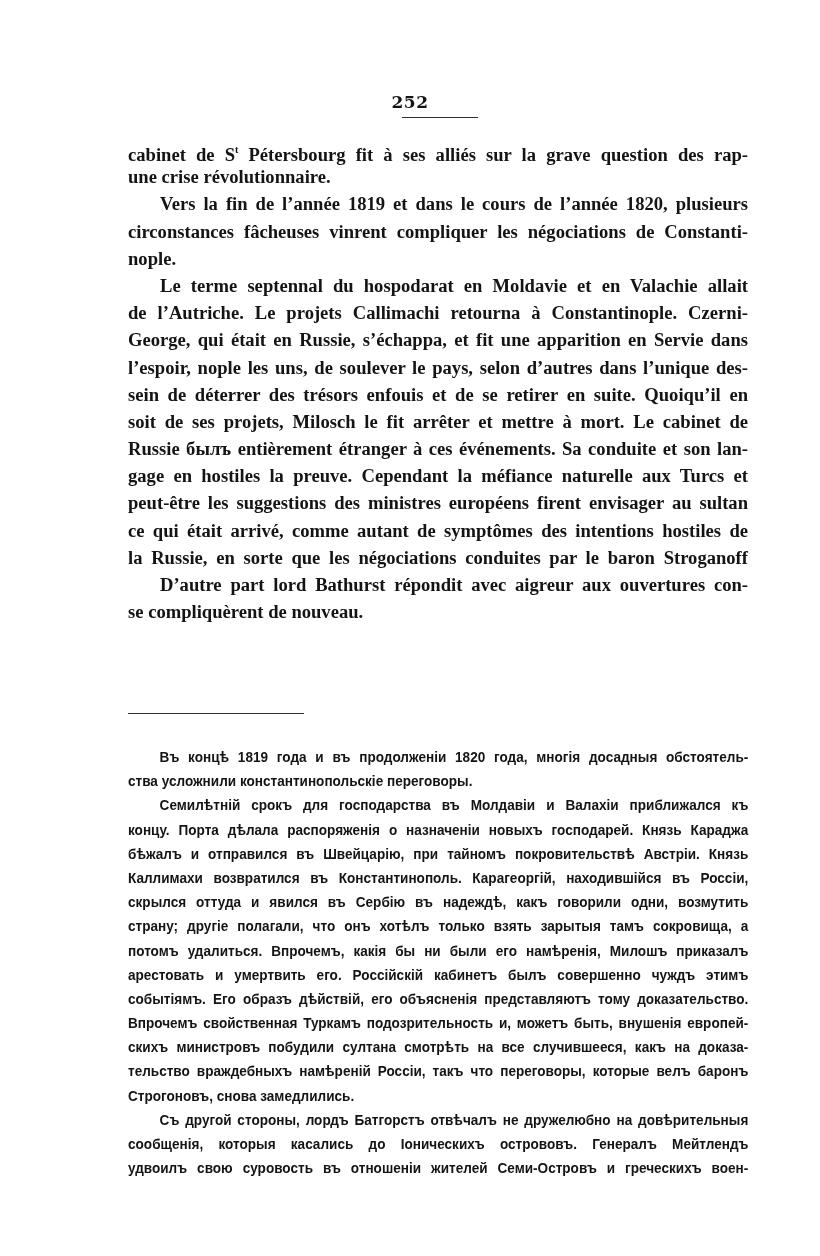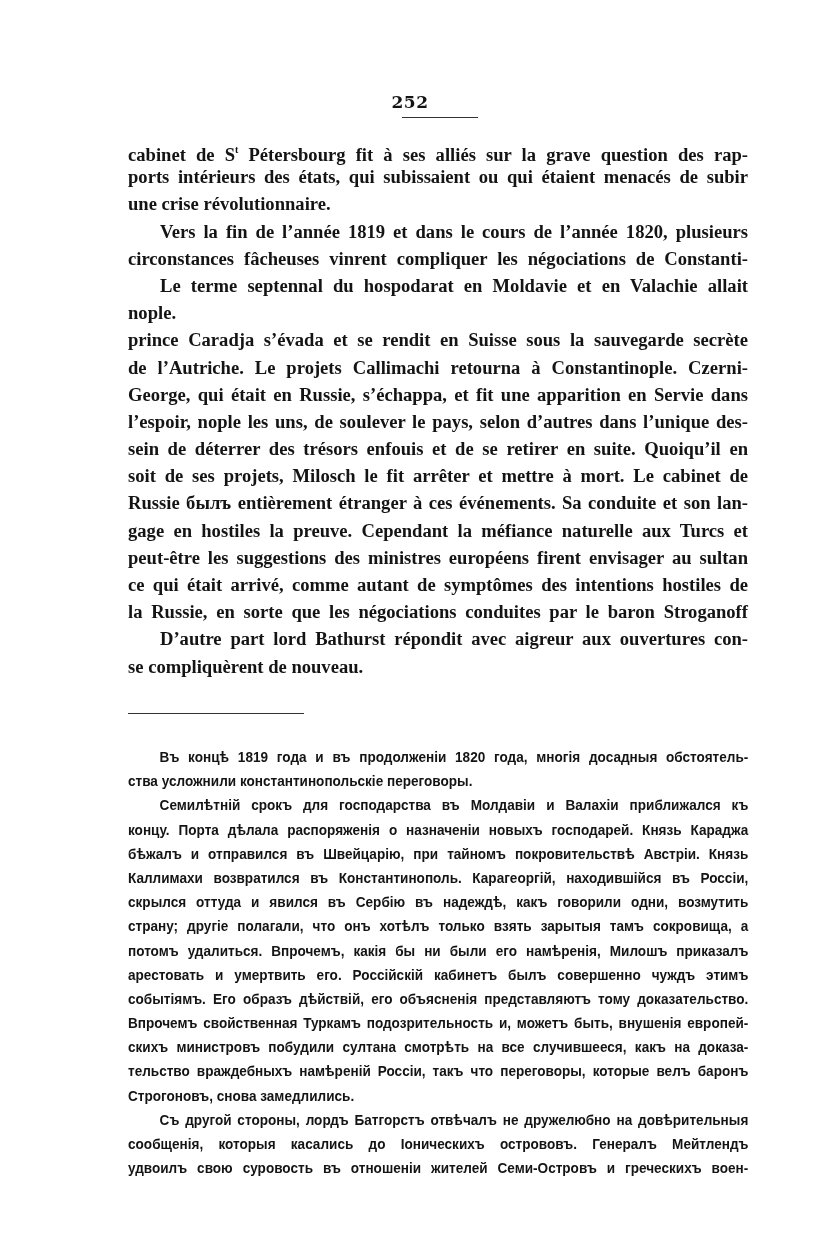--- a/index.html
+++ b/index.html
@@ -107,27 +107,25 @@
 </head>
 <body>
 
 <div class="page">
 
   <div class="page-number">252</div>
   <div class="page-number-rule"></div>
 
   <div class="main-text">
     <span class="line"><span>cabinet de S</span><span class="sup">t</span><span> Pétersbourg fit à ses alliés sur la grave question des rap-</span></span>
-    <span class="line">ports intérieurs des états, qui subissaient ou qui étaient menacés de subir</span>
     <span class="line last">une crise révolutionnaire.</span>
     <span class="line indent">Vers la fin de l’année 1819 et dans le cours de l’année 1820, plusieurs</span>
     <span class="line">circonstances fâcheuses vinrent compliquer les négociations de Constanti-</span>
+    <span class="line last">nople.</span>
     <span class="line indent">Le terme septennal du hospodarat en Moldavie et en Valachie allait</span>
-    <span class="line last">nople.</span>
-    <span class="line">prince Caradja s’évada et se rendit en Suisse sous la sauvegarde secrète</span>
     <span class="line">de l’Autriche. Le projets Callimachi retourna à Constantinople. Czerni-</span>
     <span class="line">George, qui était en Russie, s’échappa, et fit une apparition en Servie dans</span>
     <span class="line">l’espoir, nople les uns, de soulever le pays, selon d’autres dans l’unique des-</span>
     <span class="line">sein de déterrer des trésors enfouis et de se retirer en suite. Quoiqu’il en</span>
     <span class="line">soit de ses projets, Milosch le fit arrêter et mettre à mort. Le cabinet de</span>
     <span class="line">Russie былъ entièrement étranger à ces événements. Sa conduite et son lan-</span>
     <span class="line">gage en hostiles la preuve. Cependant la méfiance naturelle aux Turcs et</span>
     <span class="line">peut-être les suggestions des ministres européens firent envisager au sultan</span>
     <span class="line">ce qui était arrivé, comme autant de symptômes des intentions hostiles de</span>
     <span class="line">la Russie, en sorte que les négociations conduites par le baron Stroganoff</span>

